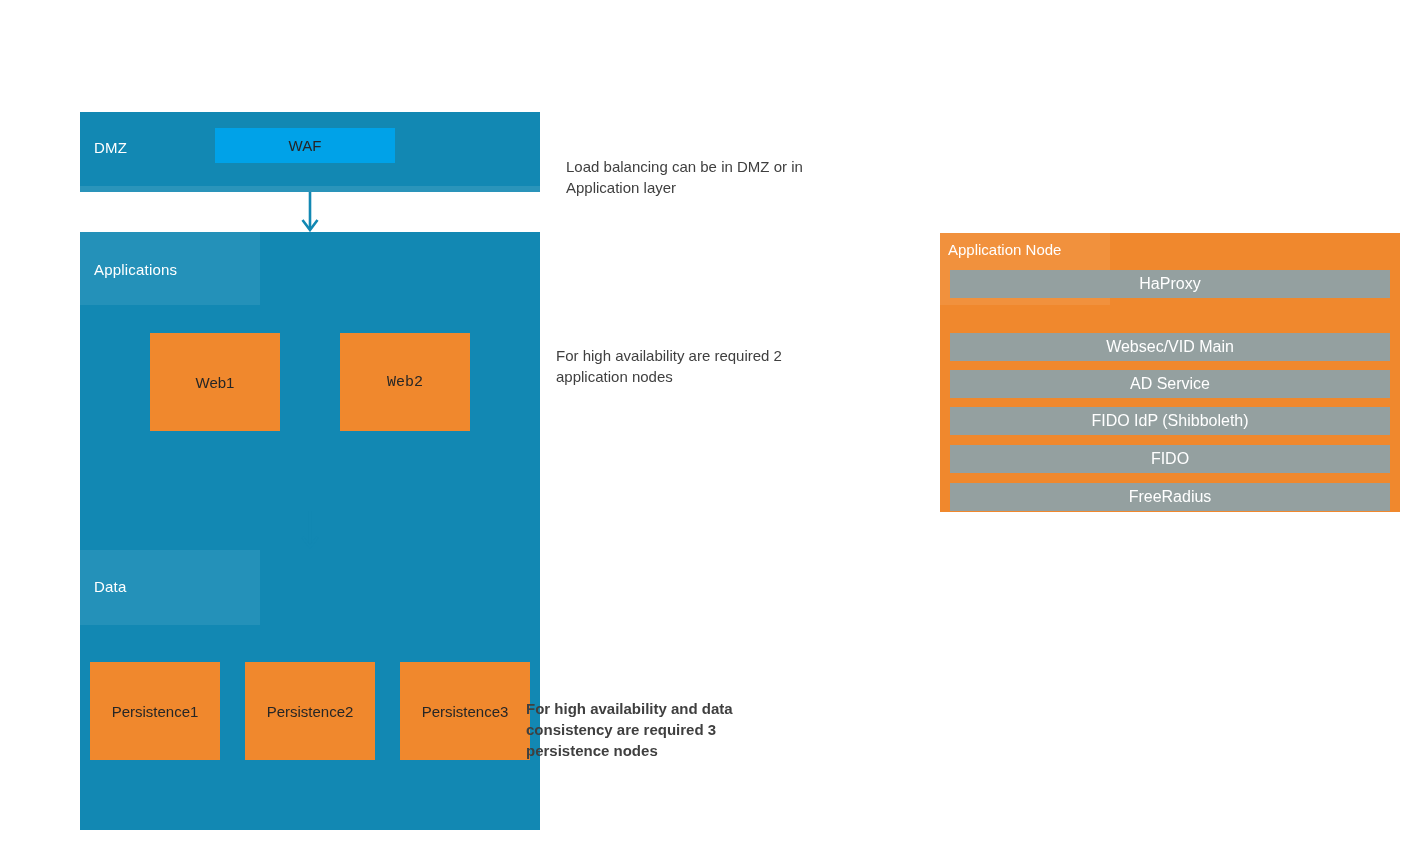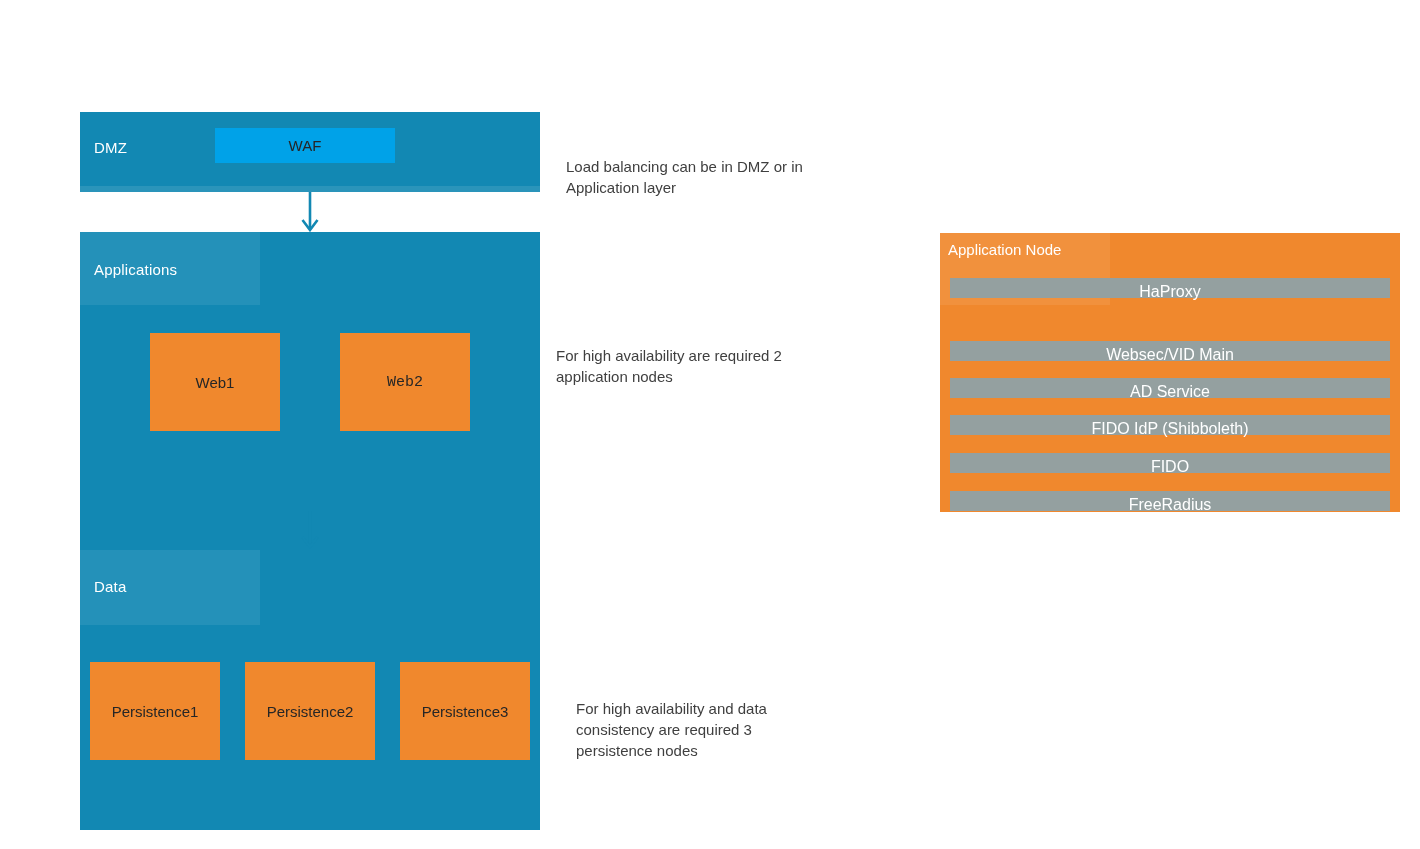--- a/index.html
+++ b/index.html
@@ -64,36 +64,36 @@
     stroke:var(--arrow-blue); stroke-width:2.6; fill:none;
   }
 
   
   .annotation {
     position:absolute; width:320px; color:var(--text-annotation);
     font-size:15px; line-height:21px;
   }
   .ann-1 { left:566px; top:156px; }
   .ann-2 { left:556px; top:345px; }
-  .ann-3 { left:576px; top:698px; }
+  .ann-3 { left:526px; top:698px;font-weight:bold; }
 
   
   .detail { position:absolute; left:940px; width:460px; background:var(--node-orange); }
   .detail-appnode  { top:233px; height:279px; }
   .detail-persnode { top:548px; height:282px; }
   .detail-title {
     position:absolute; left:8px; color:var(--text-light); font-size:15px;
   }
   .detail-appnode  .detail-title { top:8px; }
   .detail-persnode .detail-title { top:30px; }
 
   .bar {
-    position:absolute; left:10px; width:440px; height:20px;
+    position:absolute; left:10px; width:440px; height:28px;
     background:var(--bar-gray); color:var(--text-light);
-    font-size:16px; line-height:28px; text-align:center;margin-top:8px;
+    font-size:16px; line-height:28px; text-align:center;
   }
   .bar[data-variant="yellow"] { background:var(--bar-yellow); }
   .appnode-bar-0 { top:37px; }
   .appnode-bar-1 { top:100px; }
   .appnode-bar-2 { top:137px; }
   .appnode-bar-3 { top:174px; }
   .appnode-bar-4 { top:212px; }
   .appnode-bar-5 { top:250px; }
   .persnode-bar-0 { top:83px; }
   .persnode-bar-1 { top:126px; }

